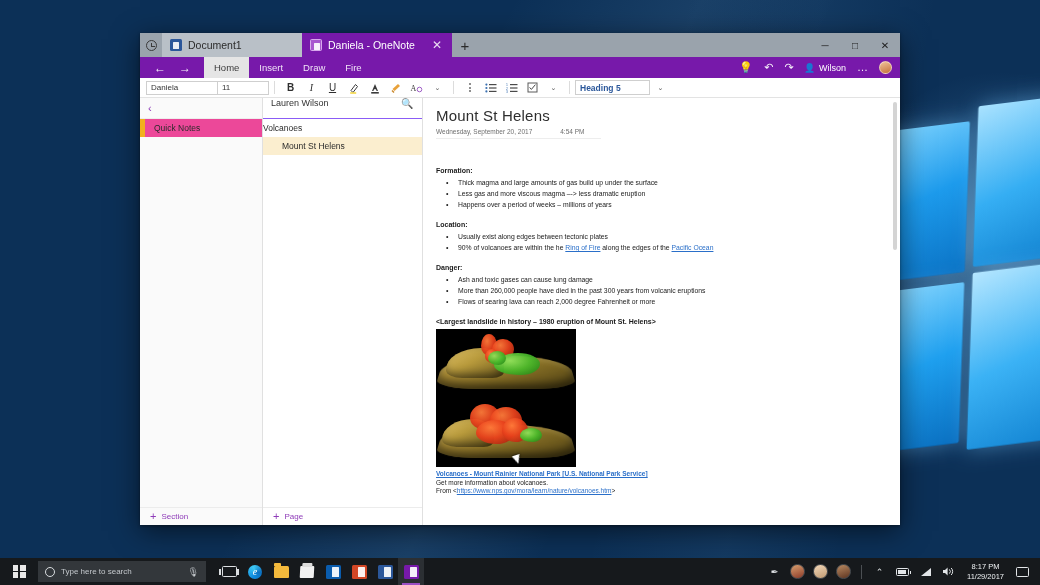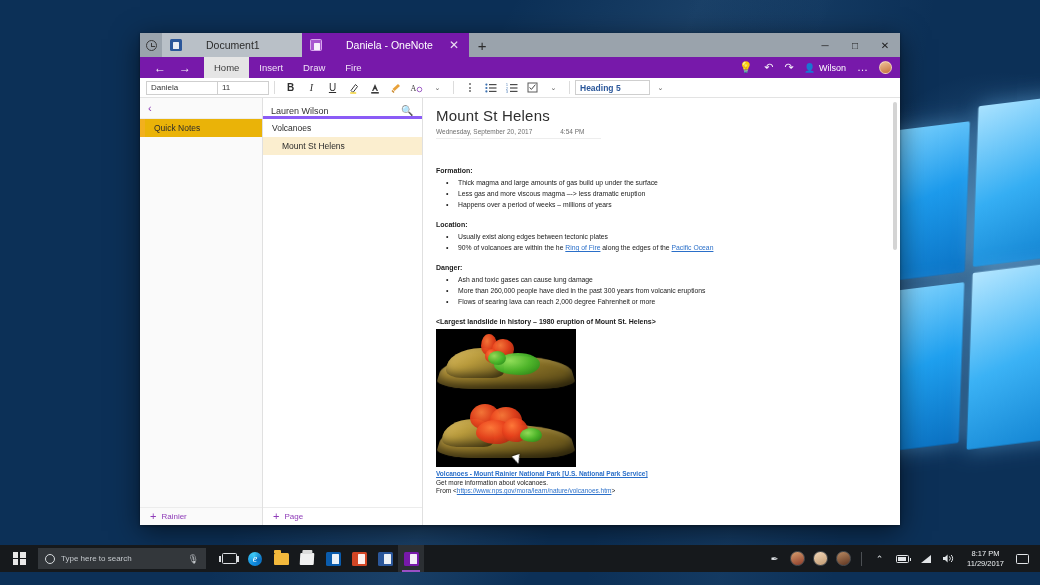--- a/index.html
+++ b/index.html
@@ -95,21 +95,21 @@
   .app-tab.inactive { background: #b9c0c7; }
   .app-tab.active { background: #7719aa; color: #fff; min-width: 150px; }
   .tab-ico { width: 12px; height: 12px; border-radius: 1.5px; flex: none; position: relative; }
   .tab-ico.word { background: #2b579a; }
   .tab-ico.onenote { background: #7719aa; border: 1px solid #b373d1; }
   .app-tab.active .tab-ico.onenote { background: #a855cf; border-color:#d7a8ec; }
   .tab-ico::after {
     content: ""; position: absolute; left: 3px; top: 2.5px;
     width: 6px; height: 7px; background: rgba(255,255,255,.9); border-radius: .5px;
   }
-  .tab-label { white-space: nowrap; overflow: hidden; text-overflow: ellipsis; margin-left: 18px; }
+  .tab-label { white-space: nowrap; overflow: hidden; text-overflow: ellipsis; }
   .tab-close {
     margin-left: auto; font-size: 12px; line-height: 1;
     color: rgba(255,255,255,.85); padding-left: 10px;
   }
   .tab-plus {
     width: 26px; display: flex; align-items: center; justify-content: center;
     font-size: 15px; color: #2b2b2b; background: #9aa3ac;
   }
   .winctl {
     margin-left: auto; display: flex; align-items: stretch;
@@ -184,47 +184,47 @@
   .sec-head {
     height: 21px; display: flex; align-items: center; padding-left: 8px;
     color: #8e3bb8; font-size: 11px; border-bottom: 1px solid #ededed;
   }
   .sec-list { flex: 1; }
   .sec-item {
     height: 18px; display: flex; align-items: center;
     font-size: 8.5px; color: #2b2b2b; padding-left: 14px;
     position: relative;
   }
-  .sec-item.active { background: #eab308; }
+  .sec-item.active { background: #ec4899; }
   .sec-item.active::before {
     content: ""; position: absolute; left: 0; top: 0; bottom: 0;
     width: 5px; background: #f2b01e;
   }
   .addrow {
     height: 18px; display: flex; align-items: center; gap: 5px;
     padding-left: 10px; font-size: 8px; color: #8e3bb8;
     border-top: 1px solid #ececec;
   }
   .addrow .plus { font-size: 11px; line-height: 1; }
 
   .pages {
     width: 160px; background: #fff;
     border-right: 1px solid #e0e0e0;
     display: flex; flex-direction: column;
   }
   .pg-head {
-    height: 21px; display: flex; align-items: flex-end;
+    height: 21px; display: flex; align-items: flex-start;
     font-size: 9px; color: #333; padding: 0 8px;
-    border-bottom: 3px solid #8b5cf6;
+    border-bottom: 1px solid #8b5cf6;
   }
   .pg-head .srch { margin-left: auto; color: #8e3bb8; font-size: 10px; }
   .pg-list { flex: 1; }
   .pg-item {
     height: 18px; display: flex; align-items: center;
-    font-size: 8.5px; color: #2b2b2b; padding-left: 9px;
+    font-size: 8.5px; color: #2b2b2b; padding-left: 0;
   }
   .pg-item.sub { padding-left: 19px; }
   .pg-item.active { background: #fbeecf; }
 
   
   .canvas {
     flex: 1; background: #fff; position: relative;
     overflow: hidden; padding: 9px 0 0 13px;
   }
   .pg-title {
@@ -310,21 +310,21 @@
   .caption .c-txt { font-size: 6.5px; color: #1a1a1a; display: block; margin-top: 1.5px; }
   .caption .c-url { color: #2a6fc9; text-decoration: underline; }
 
   .vscroll {
     position: absolute; right: 3px; top: 4px;
     width: 4px; height: 148px; background: #d4d4d4; border-radius: 2px;
   }
 
   
   #taskbar {
-    position: absolute; left: 0; bottom: 13px;
+    position: absolute; left: 0; bottom: 0;
     width: 1040px; height: 27px;
     background: #16191c;
     display: flex; align-items: center;
   }
   .startbtn {
     width: 38px; height: 27px; display: flex; align-items: center; justify-content: center;
   }
   .winflag {
     width: 13px; height: 13px;
     display: grid; grid-template-columns: 1fr 1fr; grid-template-rows: 1fr 1fr;
@@ -548,21 +548,21 @@
 
       <div class="sections">
         <div class="sec-head">‹</div>
         <div class="sec-list">
           <div class="sec-item active">
             <span>Quick Notes</span>
           </div>
         </div>
         <div class="addrow">
           <span class="plus">+</span>
-          <span>Rainier</span>
+          <span>Section</span>
         </div>
       </div>
 
       <div class="pages">
         <div class="pg-head">
           <span>Lauren Wilson</span>
           <span class="srch">🔍</span>
         </div>
         <div class="pg-list">
           <div class="pg-item">

